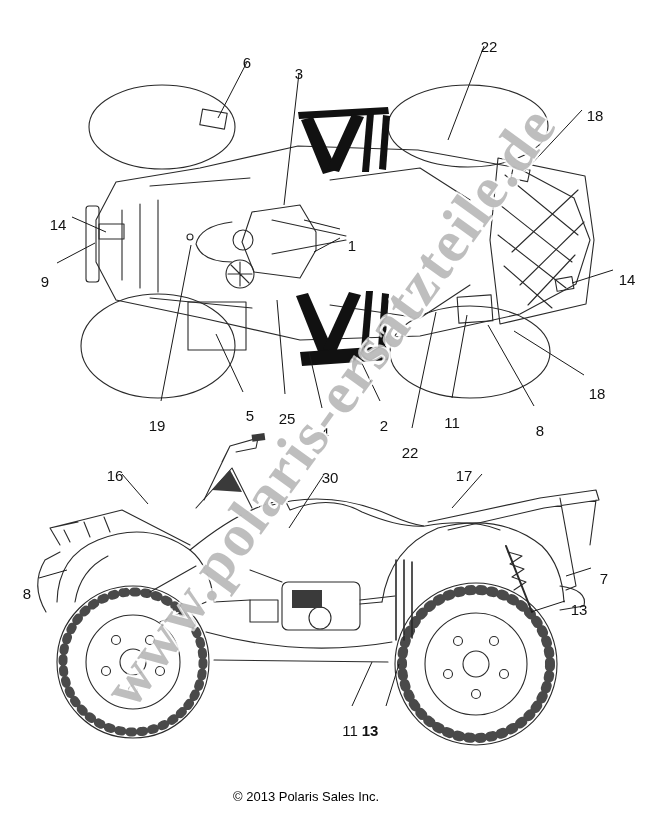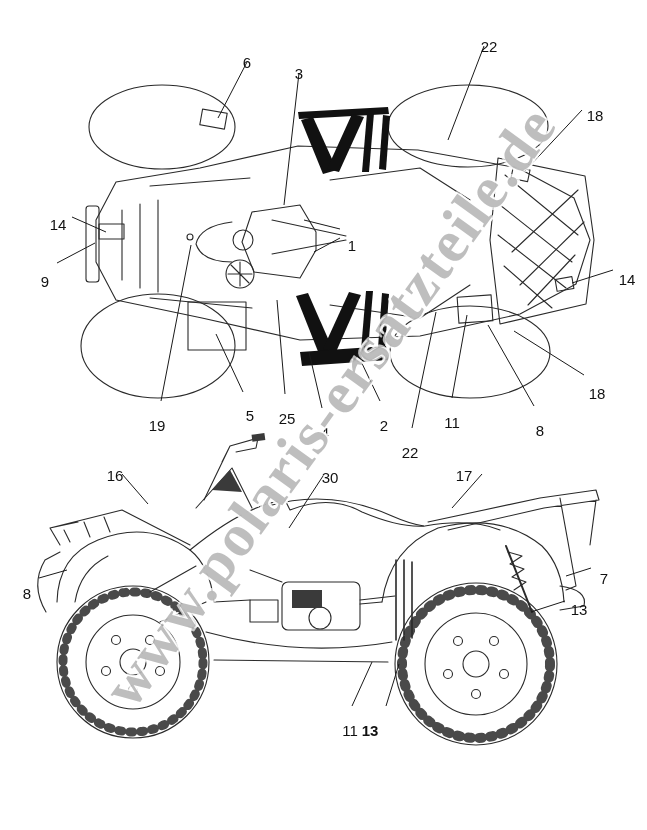--- a/index.html
+++ b/index.html
@@ -199,13 +199,14 @@
       <div class="callout" style="left: 464px; top: 463px;">17</div>
       <div class="callout" style="left: 604px; top: 566px;">7</div>
       <div class="callout" style="left: 27px; top: 581px;">8</div>
       <div class="callout" style="left: 579px; top: 597px;">13</div>
       <div class="callout" style="left: 350px; top: 718px;">11</div>
       <div class="callout" style="left: 370px; top: 718px; font-weight: bold;">13</div>
     </div>
 
   <div class="watermark">www.polaris-ersatzteile.de</div>
 
+  <div class="copyright">© 2013 Polaris Sales Inc.</div>
 </div>
 
 </body></html>

